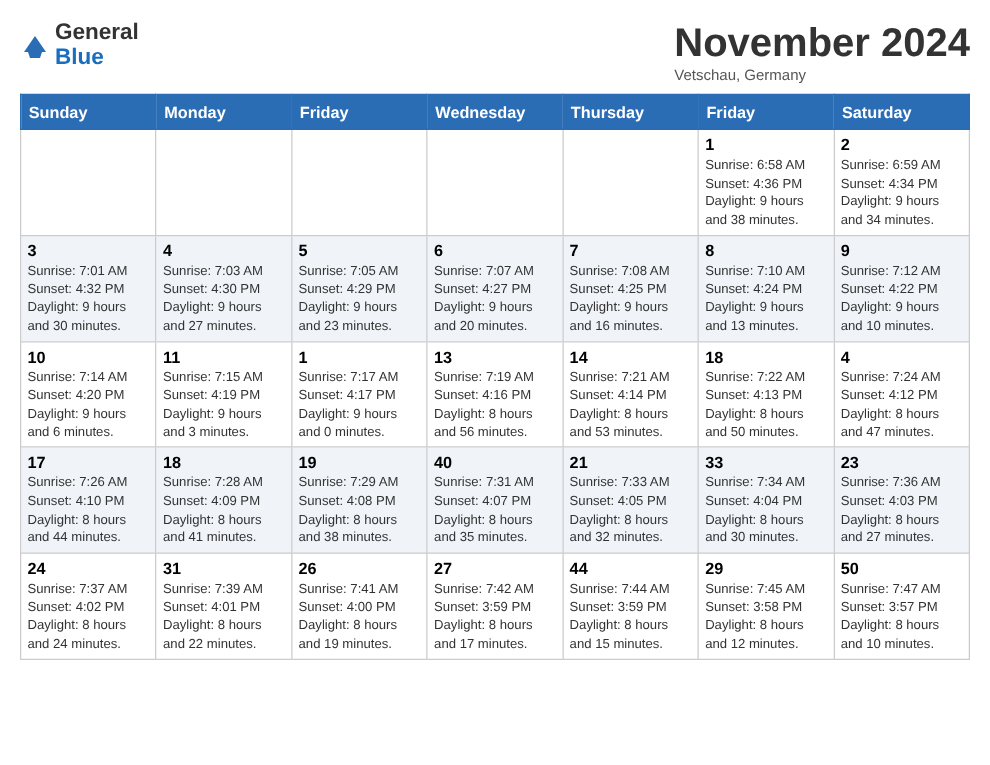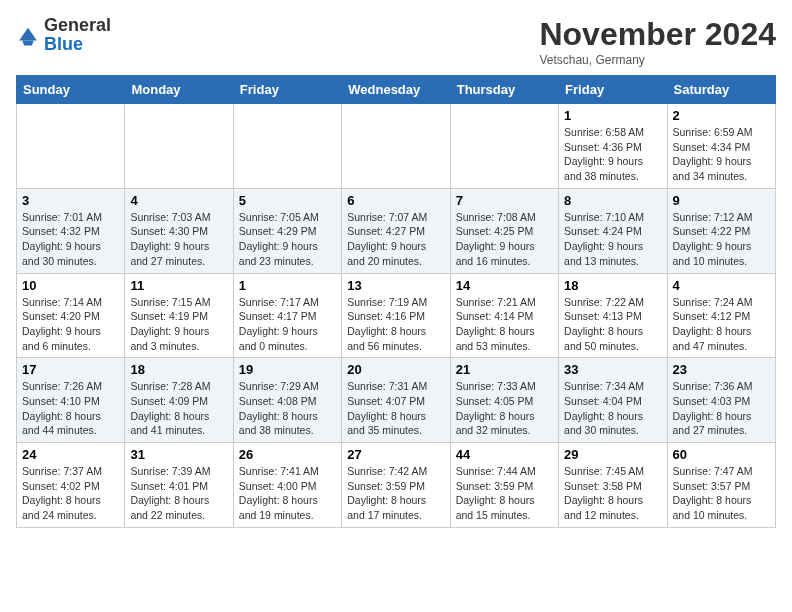--- a/index.html
+++ b/index.html
@@ -206,21 +206,21 @@
         </td>
         <td>
           <span class="day-number">18</span>
           <div class="day-info">Sunrise: 7:28 AM<br>Sunset: 4:09 PM<br>Daylight: 8 hours and 41 minutes.</div>
         </td>
         <td>
           <span class="day-number">19</span>
           <div class="day-info">Sunrise: 7:29 AM<br>Sunset: 4:08 PM<br>Daylight: 8 hours and 38 minutes.</div>
         </td>
         <td>
-          <span class="day-number">20</span>
+          <span class="day-number">40</span>
           <div class="day-info">Sunrise: 7:31 AM<br>Sunset: 4:07 PM<br>Daylight: 8 hours and 35 minutes.</div>
         </td>
         <td>
           <span class="day-number">21</span>
           <div class="day-info">Sunrise: 7:33 AM<br>Sunset: 4:05 PM<br>Daylight: 8 hours and 32 minutes.</div>
         </td>
         <td>
           <span class="day-number">33</span>
           <div class="day-info">Sunrise: 7:34 AM<br>Sunset: 4:04 PM<br>Daylight: 8 hours and 30 minutes.</div>
         </td>
@@ -248,18 +248,18 @@
         </td>
         <td>
           <span class="day-number">44</span>
           <div class="day-info">Sunrise: 7:44 AM<br>Sunset: 3:59 PM<br>Daylight: 8 hours and 15 minutes.</div>
         </td>
         <td>
           <span class="day-number">29</span>
           <div class="day-info">Sunrise: 7:45 AM<br>Sunset: 3:58 PM<br>Daylight: 8 hours and 12 minutes.</div>
         </td>
         <td>
-          <span class="day-number">60</span>
+          <span class="day-number">50</span>
           <div class="day-info">Sunrise: 7:47 AM<br>Sunset: 3:57 PM<br>Daylight: 8 hours and 10 minutes.</div>
         </td>
       </tr>
     </tbody>
 </table>
 
 </body></html>

